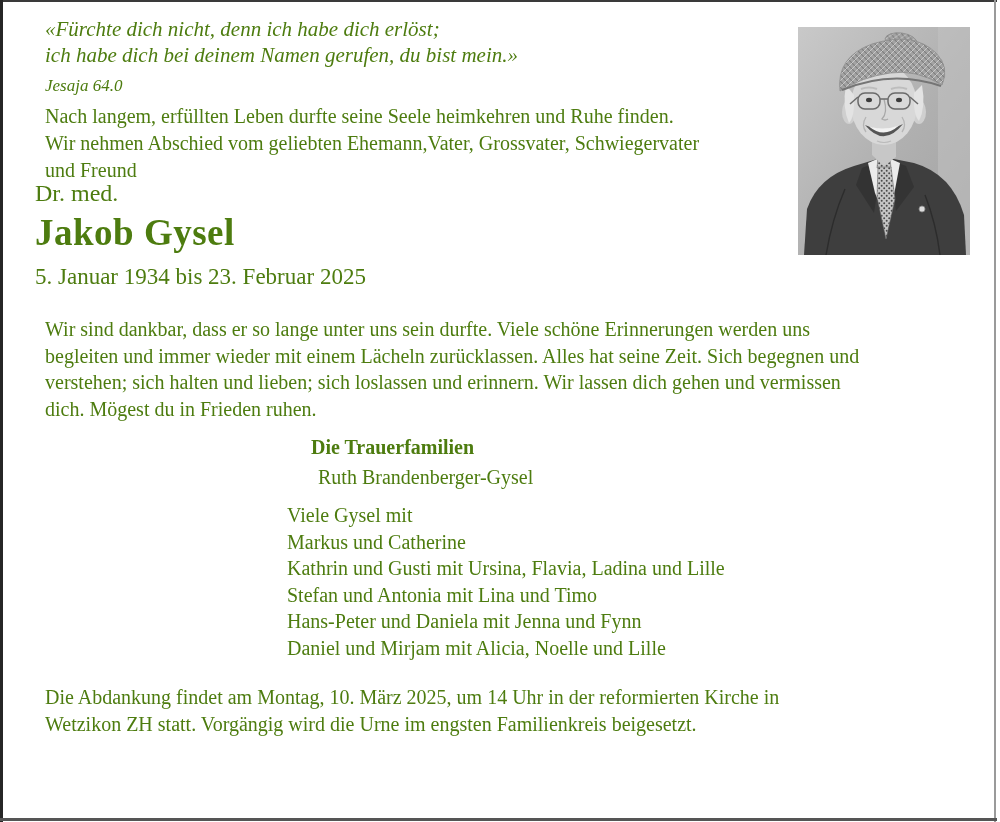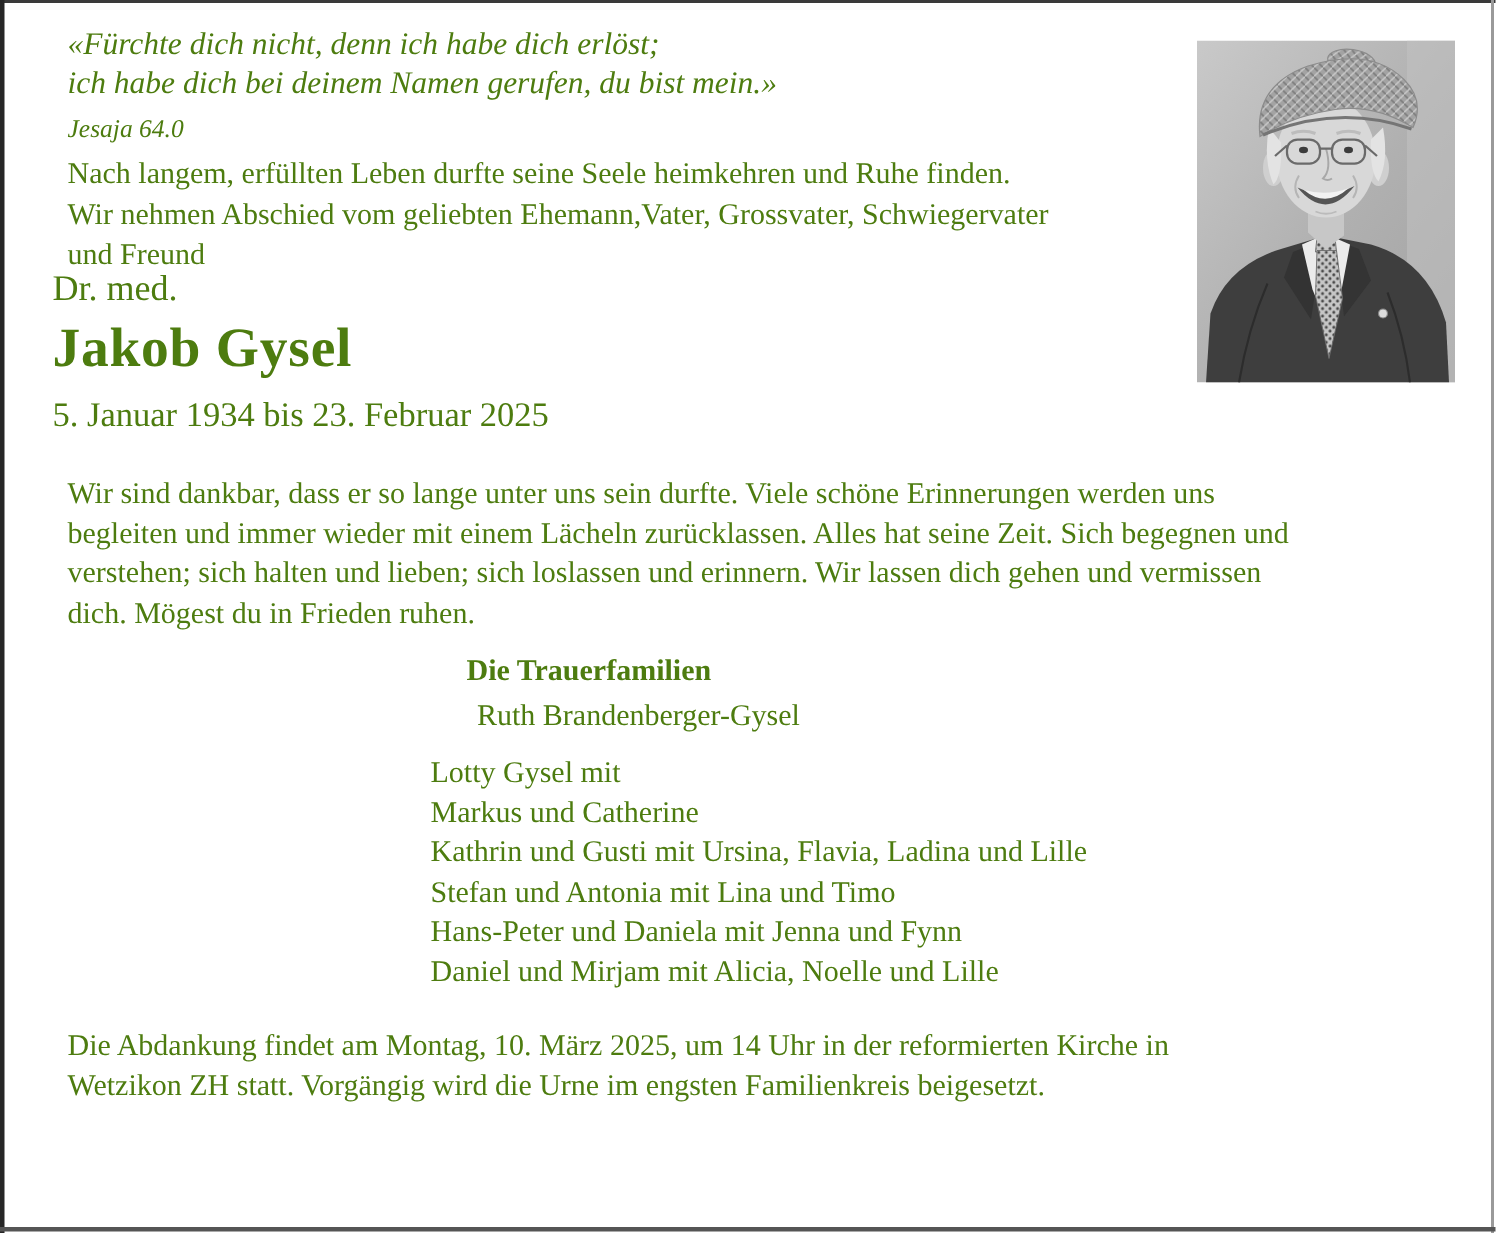--- a/index.html
+++ b/index.html
@@ -57,21 +57,21 @@
   <div class="abs centerblock life-dates">5. Januar 1934 bis 23. Februar 2025</div>
 
   <div class="abs tribute">Wir sind dankbar, dass er so lange unter uns sein durfte. Viele schöne Erinnerungen werden uns
 begleiten und immer wieder mit einem Lächeln zurücklassen. Alles hat seine Zeit. Sich begegnen und
 verstehen; sich halten und lieben; sich loslassen und erinnern. Wir lassen dich gehen und vermissen
 dich. Mögest du in Frieden ruhen.</div>
 
   <div class="abs family-heading">Die Trauerfamilien</div>
   <div class="abs family-widow">Ruth Brandenberger-Gysel</div>
   <div class="abs family-list">
-    <div>Lotty Gysel mit</div>
+    <div>Viele Gysel mit</div>
     <div>Markus und Catherine</div>
     <div>Kathrin und Gusti mit Ursina, Flavia, Ladina und Lille</div>
     <div>Stefan und Antonia mit Lina und Timo</div>
     <div>Hans-Peter und Daniela mit Jenna und Fynn</div>
     <div>Daniel und Mirjam mit Alicia, Noelle und Lille</div>
   </div>
 
   <div class="abs service">Die Abdankung findet am Montag, 10. März 2025, um 14 Uhr in der reformierten Kirche in
 Wetzikon ZH statt. Vorgängig wird die Urne im engsten Familienkreis beigesetzt.</div>
 

